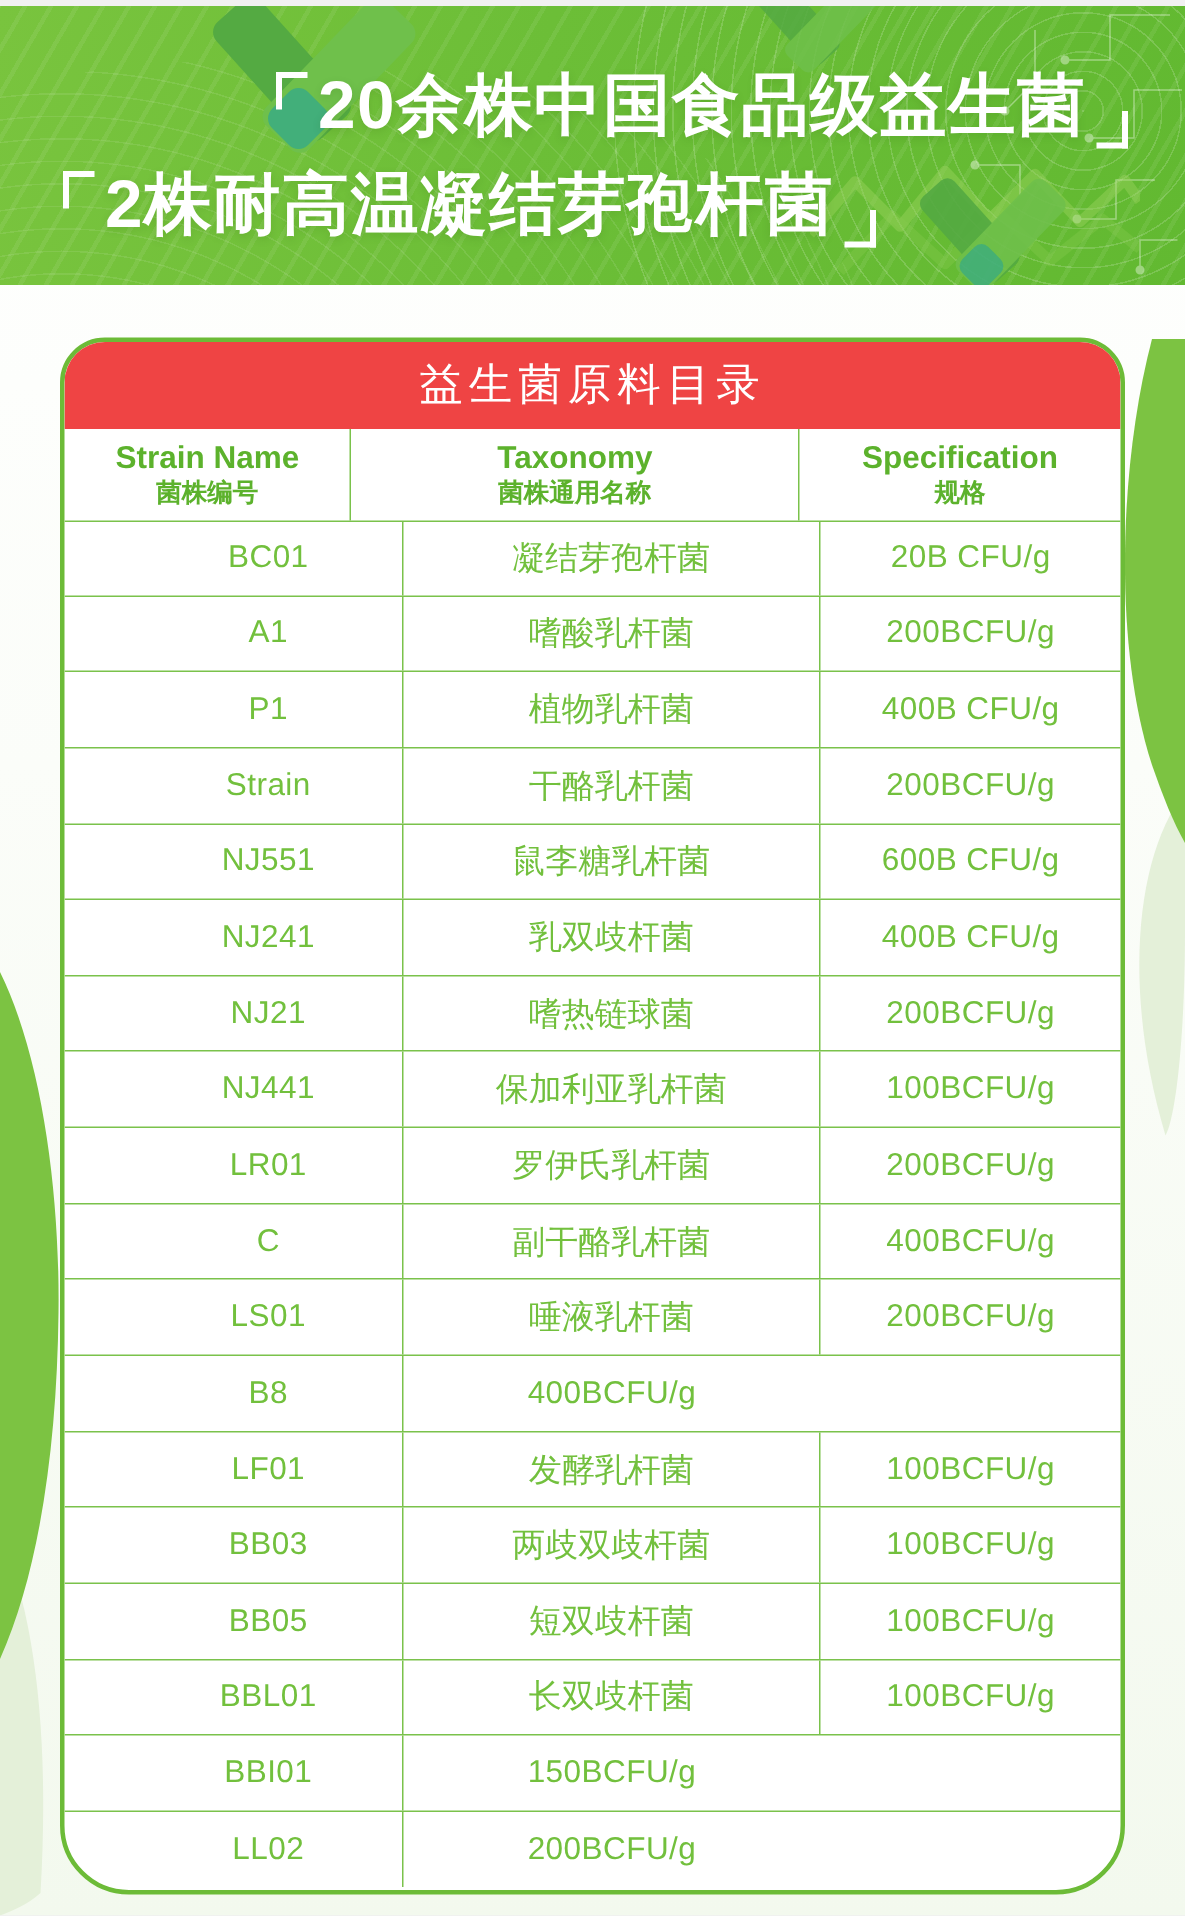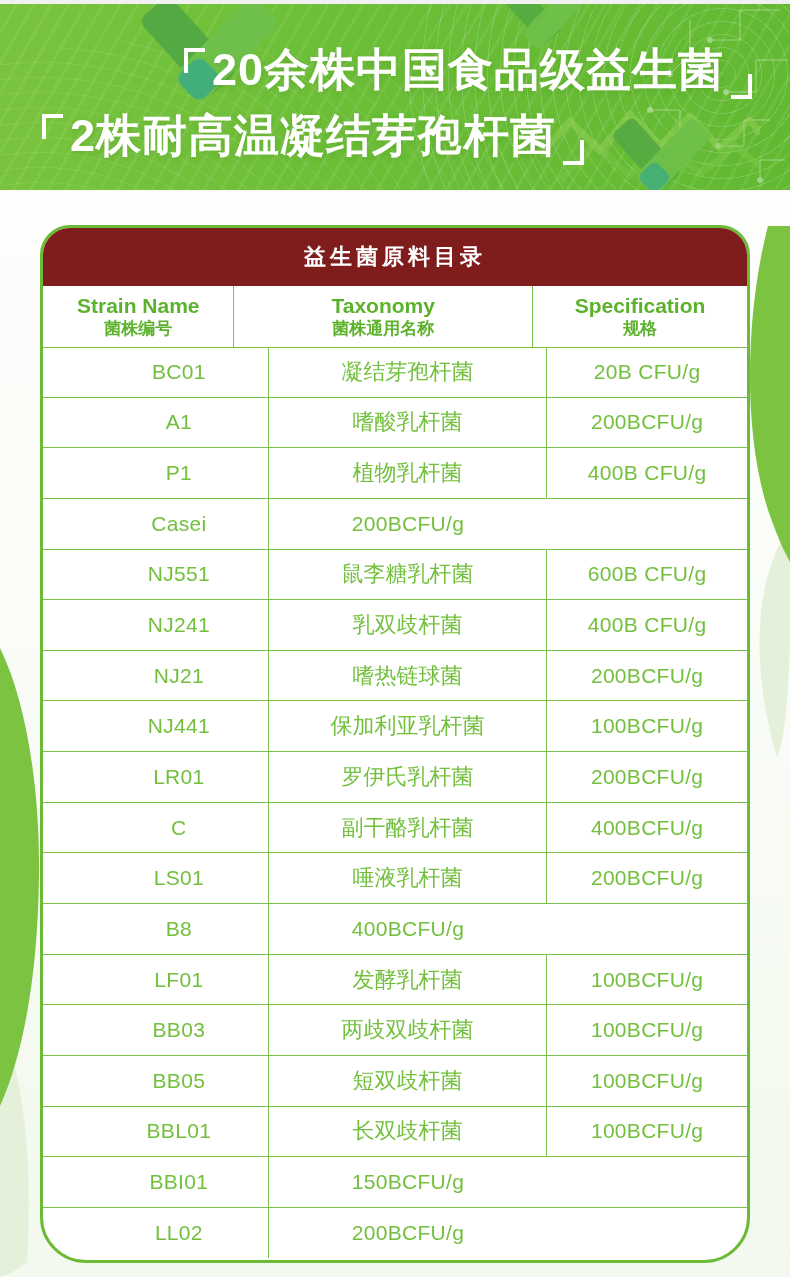--- a/index.html
+++ b/index.html
@@ -35,21 +35,21 @@
   .hero-line1{top:40px;right:38px;}
   .hero-line2{top:106px;left:42px;}
   .bk{display:inline-block;width:17px;height:21px;vertical-align:middle;}
   .bk-open{border-left:4px solid #fff;border-top:4px solid #fff;transform:translateY(-13px);margin-right:7px;}
   .bk-close{border-right:4px solid #fff;border-bottom:4px solid #fff;transform:translateY(13px);margin-left:7px;}
   
   .bg-leaves{position:absolute;left:0;top:0;width:790px;height:1277px;z-index:0;}
   
   .table-card{position:absolute;left:40px;top:225px;width:710px;height:1038px;box-sizing:border-box;
     background:#ffffff;border:3px solid #6cbb37;border-radius:30px 30px 46px 46px;overflow:hidden;z-index:2;}
-  .table-title{height:58px;background:#7f1d1d;color:#ffffff;font-size:22px;font-weight:700;
+  .table-title{height:58px;background:#ef4444;color:#ffffff;font-size:29px;font-weight:400;
     letter-spacing:4px;display:flex;align-items:center;justify-content:center;}
   .thead{display:grid;grid-template-columns:27.2% 42.4% 30.4%;height:60.5px;
     border-bottom:1.5px solid #7ac24b;}
   .th{display:flex;flex-direction:column;align-items:center;justify-content:center;
     color:#5cb22c;line-height:1.18;}
   .th-en{font-size:21px;font-weight:700;}
   .th-zh{font-size:17px;font-weight:700;}
   .th:not(:last-child){border-right:1.5px solid #7ac24b;}
   .tbody{height:912px;}
   .tr{display:grid;grid-template-columns:27.2% 42.4% 30.4%;height:50.65px;box-sizing:border-box;
@@ -148,21 +148,22 @@
           <div class="td strain">A1</div>
           <div class="td taxonomy">嗜酸乳杆菌</div>
           <div class="td spec">200BCFU/g</div>
         </div>
         <div class="tr">
           <div class="td strain">P1</div>
           <div class="td taxonomy">植物乳杆菌</div>
           <div class="td spec">400B CFU/g</div>
         </div>
         <div class="tr">
-          <div class="td strain">Casei</div>
+          <div class="td strain">Strain</div>
+          <div class="td taxonomy">干酪乳杆菌</div>
           <div class="td spec">200BCFU/g</div>
         </div>
         <div class="tr">
           <div class="td strain">NJ551</div>
           <div class="td taxonomy">鼠李糖乳杆菌</div>
           <div class="td spec">600B CFU/g</div>
         </div>
         <div class="tr">
           <div class="td strain">NJ241</div>
           <div class="td taxonomy">乳双歧杆菌</div>

